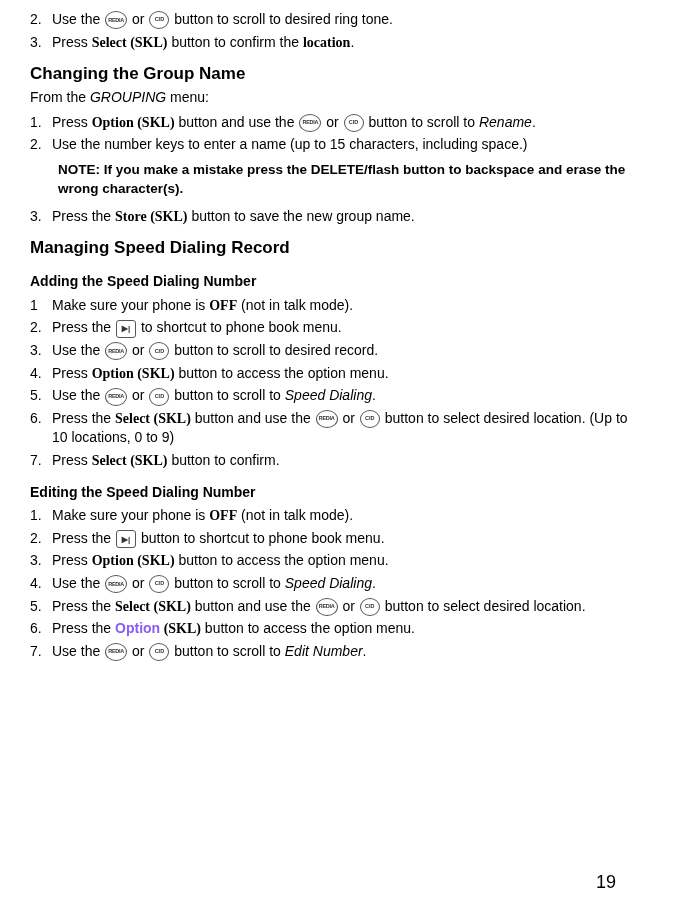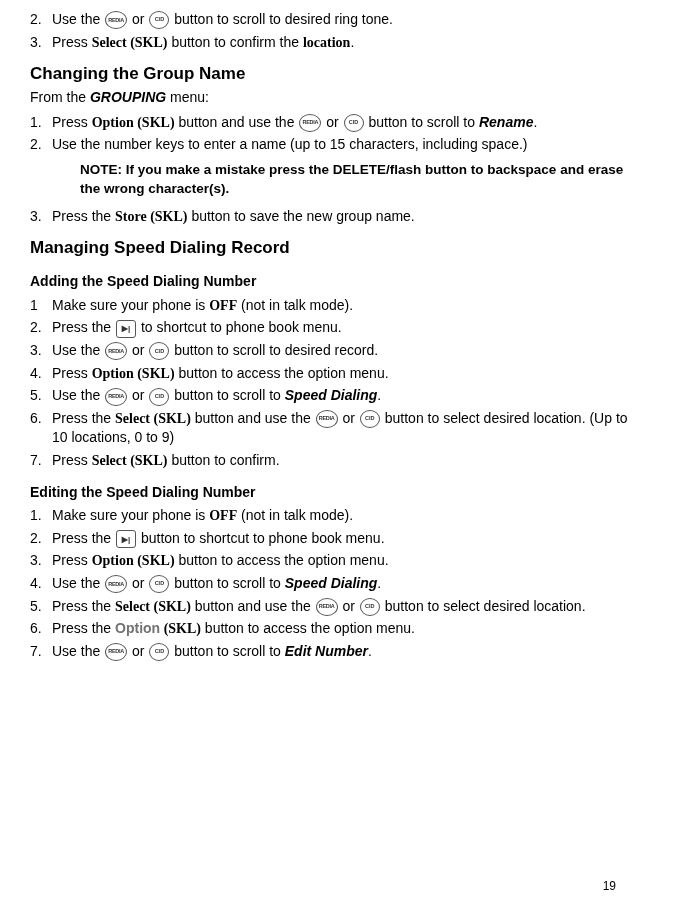--- a/index.html
+++ b/index.html
@@ -48,39 +48,39 @@
     .list-num {
       min-width: 22px;
       font-weight: normal;
     }
 
     .list-content {
       flex: 1;
     }
 
     .note-block {
-      margin: 5px 0 5px 28px;
+      margin: 5px 0 5px 6px;
       font-weight: bold;
       font-size: 13.5px;
       line-height: 1.45;
     }
 
     .bold {
       font-weight: bold;
       font-family: Liberation Serif, serif;
     }
 
     .italic-bold {
-      font-weight: bold;
+      font-weight: normal;
       font-style: italic;
     }
 
     .orange-bold {
       font-weight: bold;
-      color: #737373;
+      color: #8b5cf6;
     }
 
     
     .icon-redia {
       display: inline-flex;
       align-items: center;
       justify-content: center;
       width: 22px;
       height: 18px;
       border: 1.5px solid #555;
@@ -144,21 +144,21 @@
 
     .icon-phonebook::before {
       content: '▶|';
       font-size: 8px;
     }
 
     .page-number {
       position: absolute;
       bottom: 15px;
       right: 30px;
-      font-size: 12px;
+      font-size: 18px;
     }
 
     .page-wrapper {
       position: relative;
       min-height: 900px;
     }
 
     .from-line {
       font-size: 14px;
       margin-bottom: 5px;

